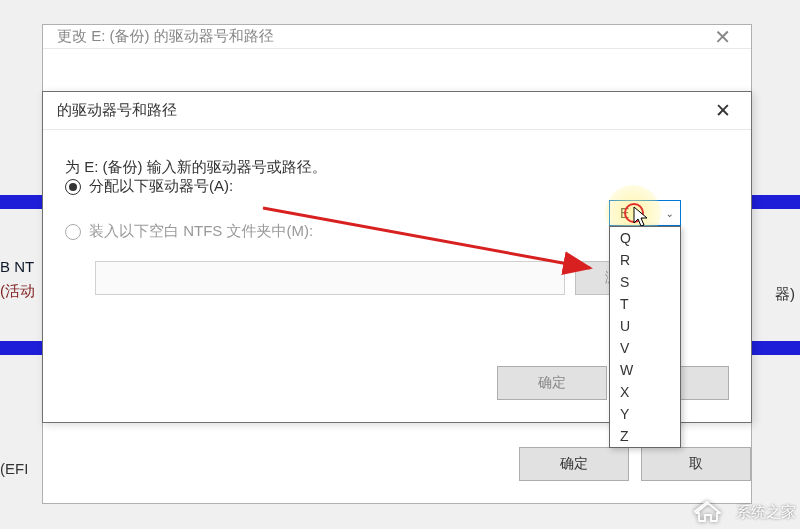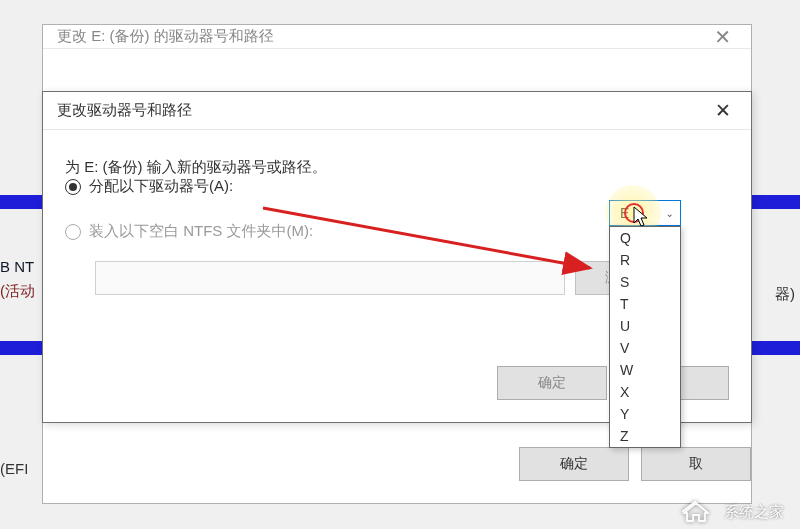--- a/index.html
+++ b/index.html
@@ -297,21 +297,21 @@
       position: absolute;
       left: 633px;
       top: 206px;
       pointer-events: none;
       z-index: 60;
     }
     
     
     .watermark {
       position: absolute;
-      right: 16px;
+      right: 4px;
       bottom: 6px;
       display: flex;
       align-items: center;
       gap: 14px;
       color: #fff;
       font-size: 15px;
       opacity: 0.92;
       z-index: 200;
       text-shadow: 0 0 3px rgba(0,0,0,0.6);
     }
@@ -333,21 +333,21 @@
     <span class="outer-close">✕</span>
   </div>
   <div class="outer-buttons">
     <button class="outer-btn">确定</button>
     <button class="outer-btn">取</button>
   </div>
 </div>
 
 <div class="inner-dialog">
   <div class="inner-titlebar">
-    <span class="inner-title">更改驱动器号和路径</span>
+    <span class="inner-title">的驱动器号和路径</span>
     <span class="inner-close">✕</span>
   </div>
   <div class="inner-content">
     <div class="instruction">为 E: (备份) 输入新的驱动器号或路径。</div>
 
     <div class="radio-row">
       <span class="radio checked"></span>
       <span class="radio-label">分配以下驱动器号(A):</span>
     </div>
 

